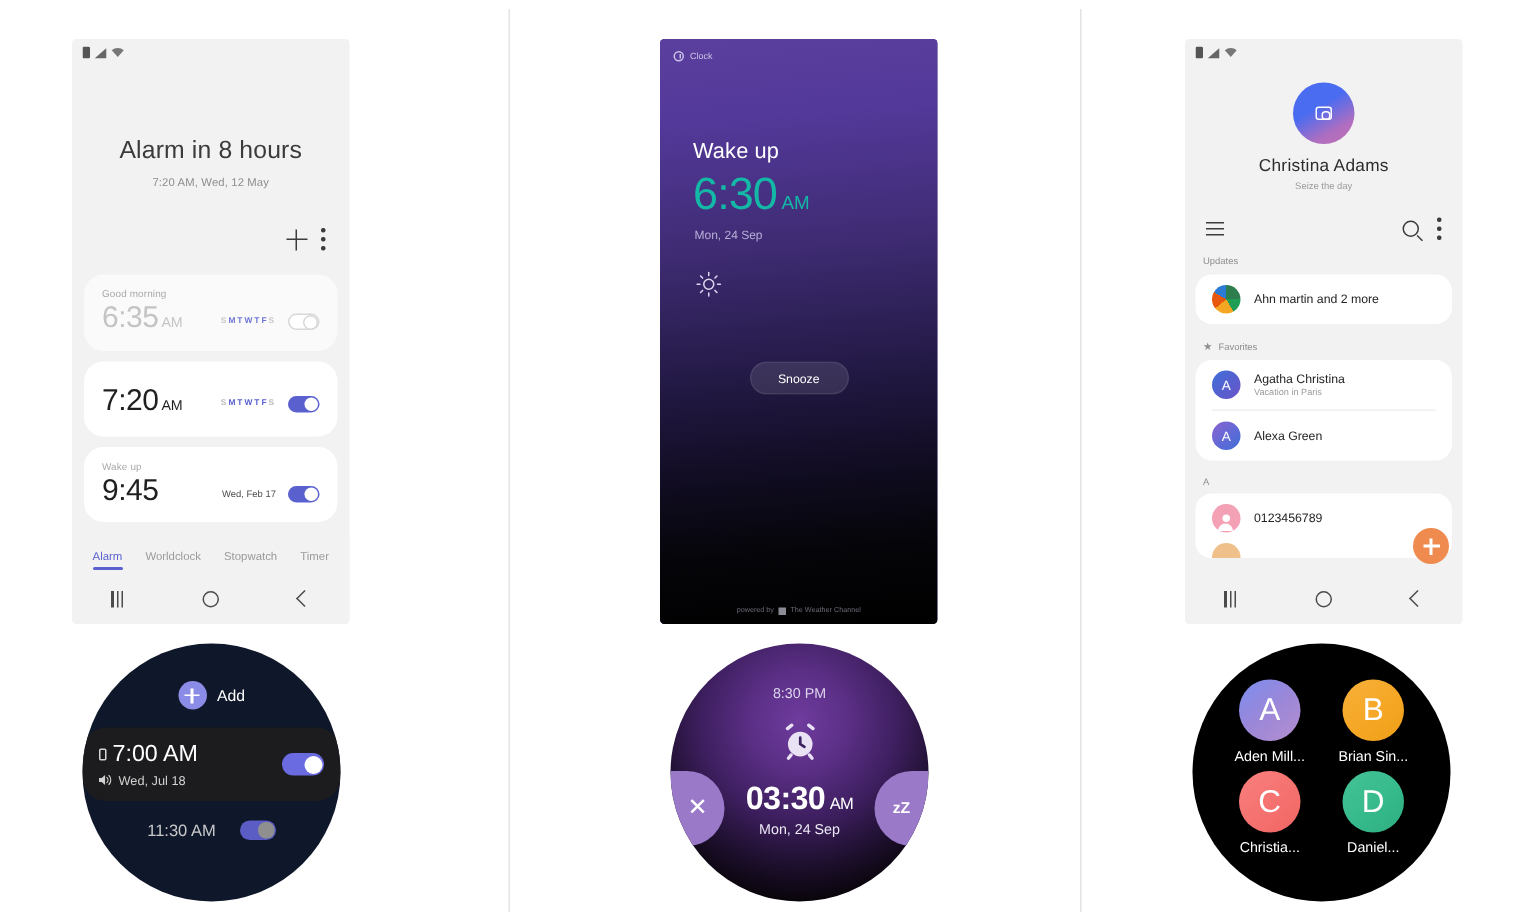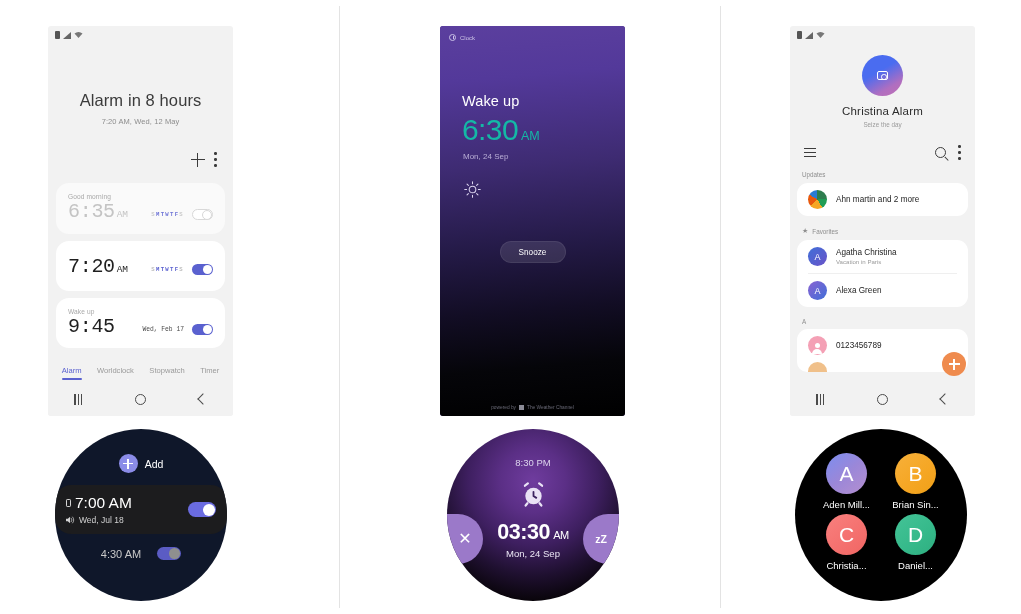--- a/index.html
+++ b/index.html
@@ -36,21 +36,21 @@
   .ic-plus:before { left:7px; top:0.5px; width:1.4px; height:14px; }
   .ic-plus:after  { top:7px; left:0.5px; height:1.4px; width:14px; }
   .ic-kebab { width:3px; height:15px; display:flex; flex-direction:column; justify-content:space-between; }
   .ic-kebab i { display:block; width:2.6px; height:2.6px; border-radius:50%; background:#3c3c3c; }
 
   .alarm-list { margin-top: 16px; padding: 0 8px; display:flex; flex-direction:column; gap:7px; }
   .alarm-card { background:#fafafa; border-radius: 13px; padding: 10px 12px 12px 12px;
                 position:relative; min-height: 50px; }
   .alarm-card.active { background:#ffffff; }
   .alarm-label { font-size:6.6px; color:#a9a9a9; margin-bottom:2px; letter-spacing:.1px; }
-  .alarm-row { display:flex; align-items:flex-end; justify-content:space-between;font-family:Liberation Mono, monospace; }
+  .alarm-row { display:flex; align-items:flex-end; justify-content:space-between; }
   .alarm-time { font-size: 20px; color:#c4c4c4; font-weight:400; line-height:1; letter-spacing:-.3px; }
   .alarm-time .ampm { font-size: 9.5px; margin-left:2px; }
   .alarm-card.active .alarm-time { color:#1f1f1f;text-align:right; }
   .alarm-right { display:flex; align-items:center; gap:8px; padding-bottom:2px; }
   .days { font-size:5.6px; letter-spacing:1.3px; color:#c9c9c9; font-weight:700; }
   .days b { color:#6e74d6; }
   .alarm-card.active .days { color:#bcbcbc; }
   .alarm-card.active .days b { color:#5a61cf; }
   .onetime { font-size:6.3px; color:#4a4a4a; }
 
@@ -335,21 +335,21 @@
           <path d="M0 8 L8 8 L8 1 Z" fill="#666"></path>
         </svg>
       <svg class="sb-ico" width="9" height="8" viewBox="0 0 9 8">
           <path d="M4.5 7 L0.5 2.5 A6 6 0 0 1 8.5 2.5 Z" fill="#777"></path>
         </svg>
     </div>
 
     <div class="p3-avatar">
       <span class="cam"></span>
     </div>
-    <div class="p3-name">Christina  Alarm</div>
+    <div class="p3-name">Christina  Adams</div>
     <div class="p3-tag">Seize the day</div>
 
     <div class="p3-bar">
       <div class="ic-menu">
           <i></i>
           <i></i>
           <i></i>
         </div>
       <div class="p3-bar-right">
         <div class="ic-search"></div>
@@ -446,21 +446,21 @@
           </span>
           <span>Wed, Jul 18</span>
         </div>
       </div>
       <div class="w1-toggle">
           <span class="k"></span>
         </div>
     </div>
 
     <div class="w1-row2">
-      <div class="t">4:30 AM</div>
+      <div class="t">11:30 AM</div>
       <div class="w1-toggle2">
           <span class="k"></span>
         </div>
     </div>
   </div>
 
   <div class="watch w2">
     <div class="w2-top">8:30 PM</div>
     <div class="w2-alarm">
       <svg width="27" height="27" viewBox="0 0 24 24" fill="none" stroke="#e9e2f5" stroke-width="1.7" stroke-linecap="round">

